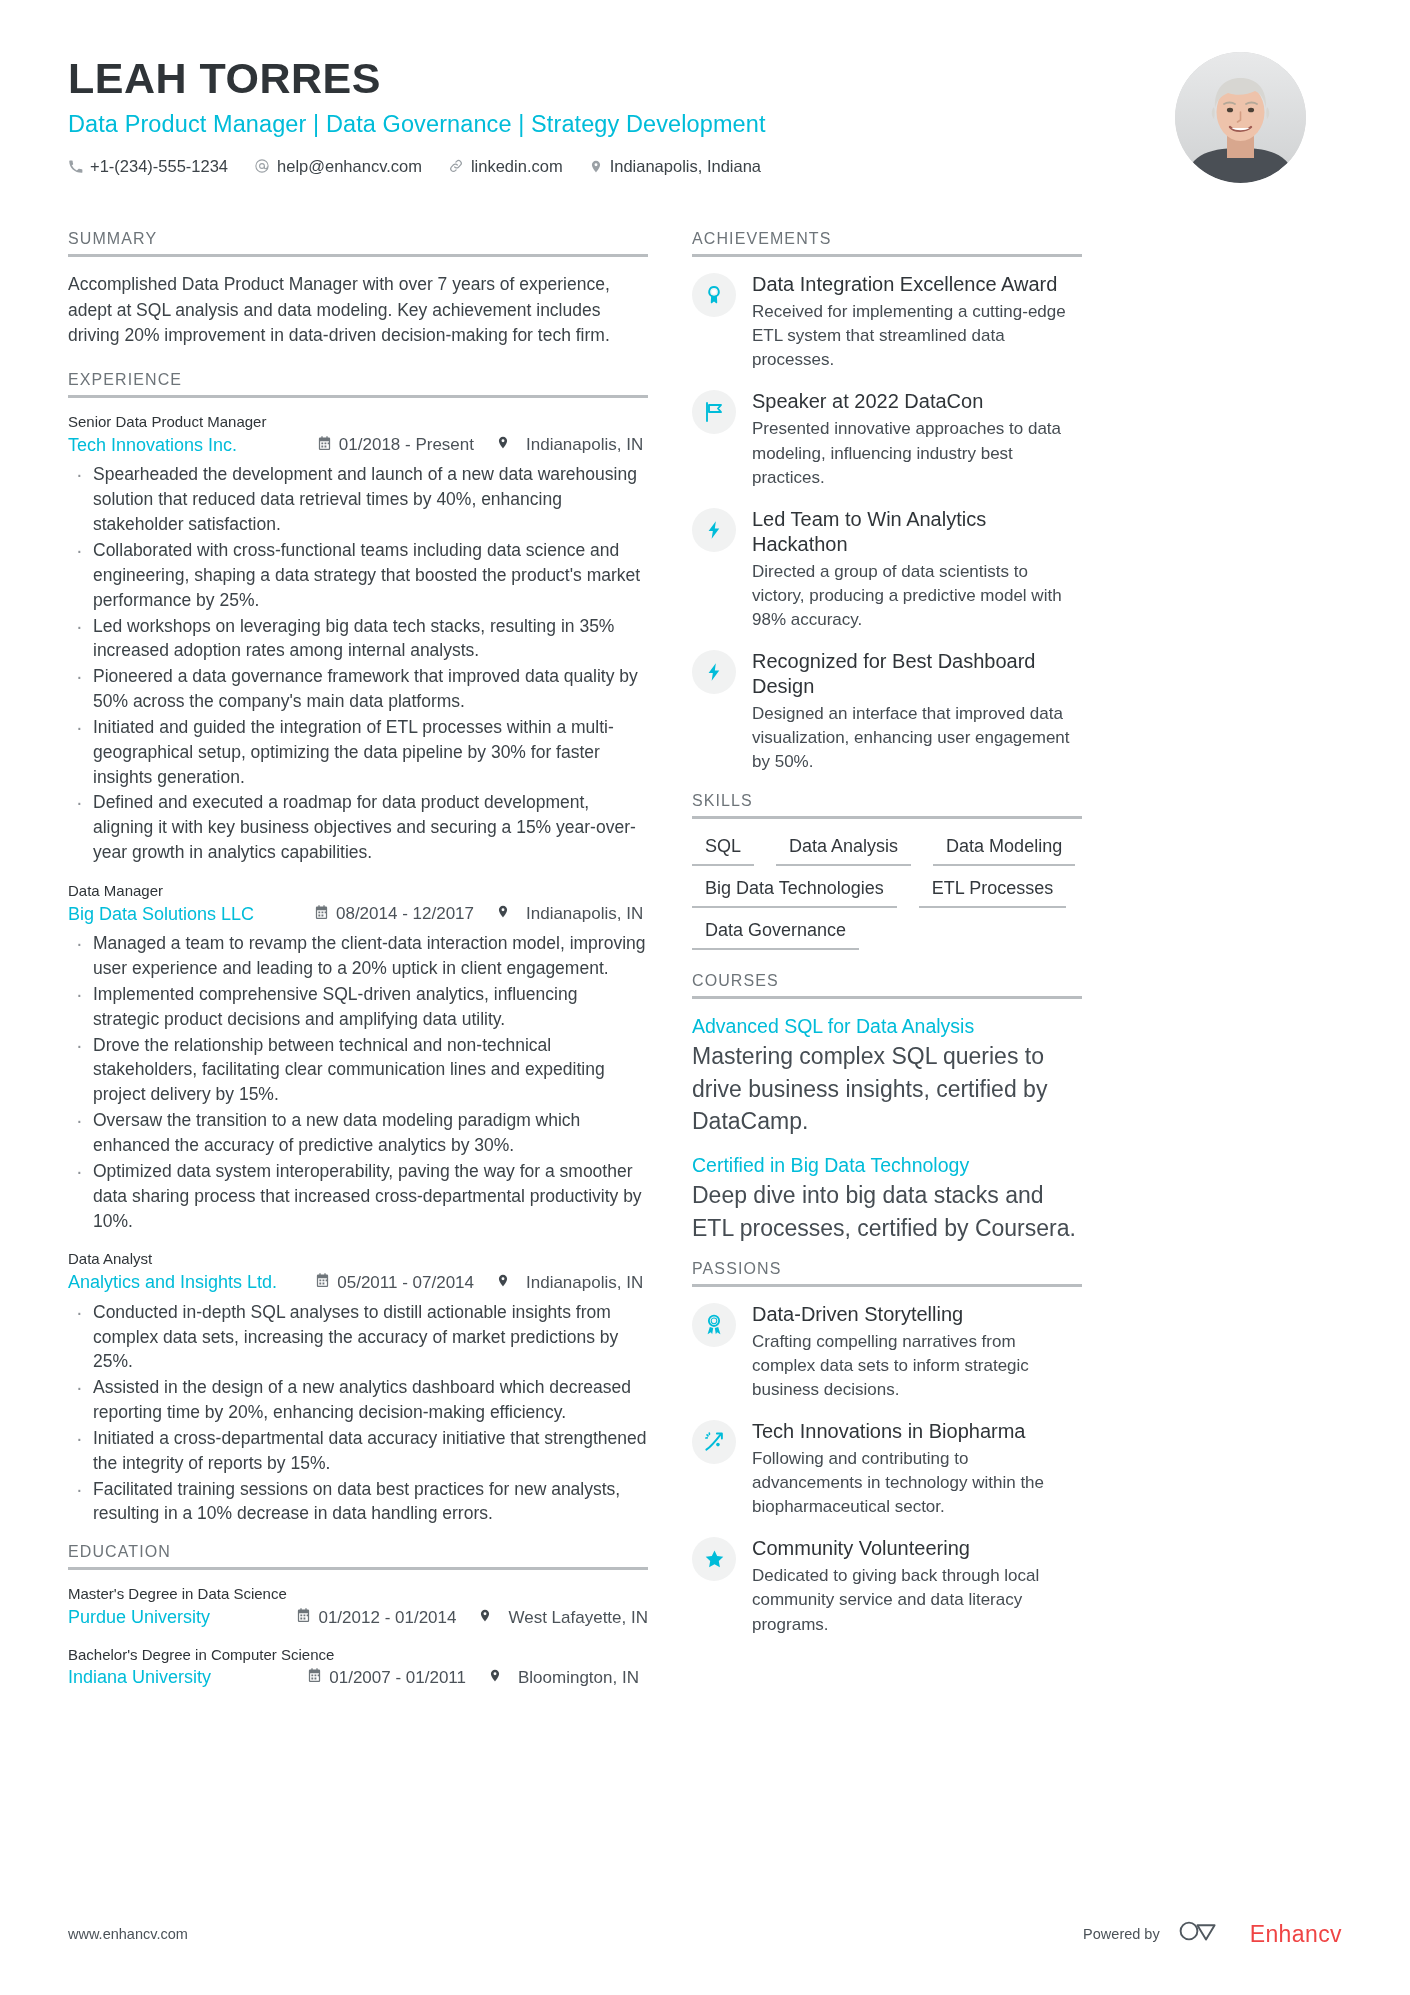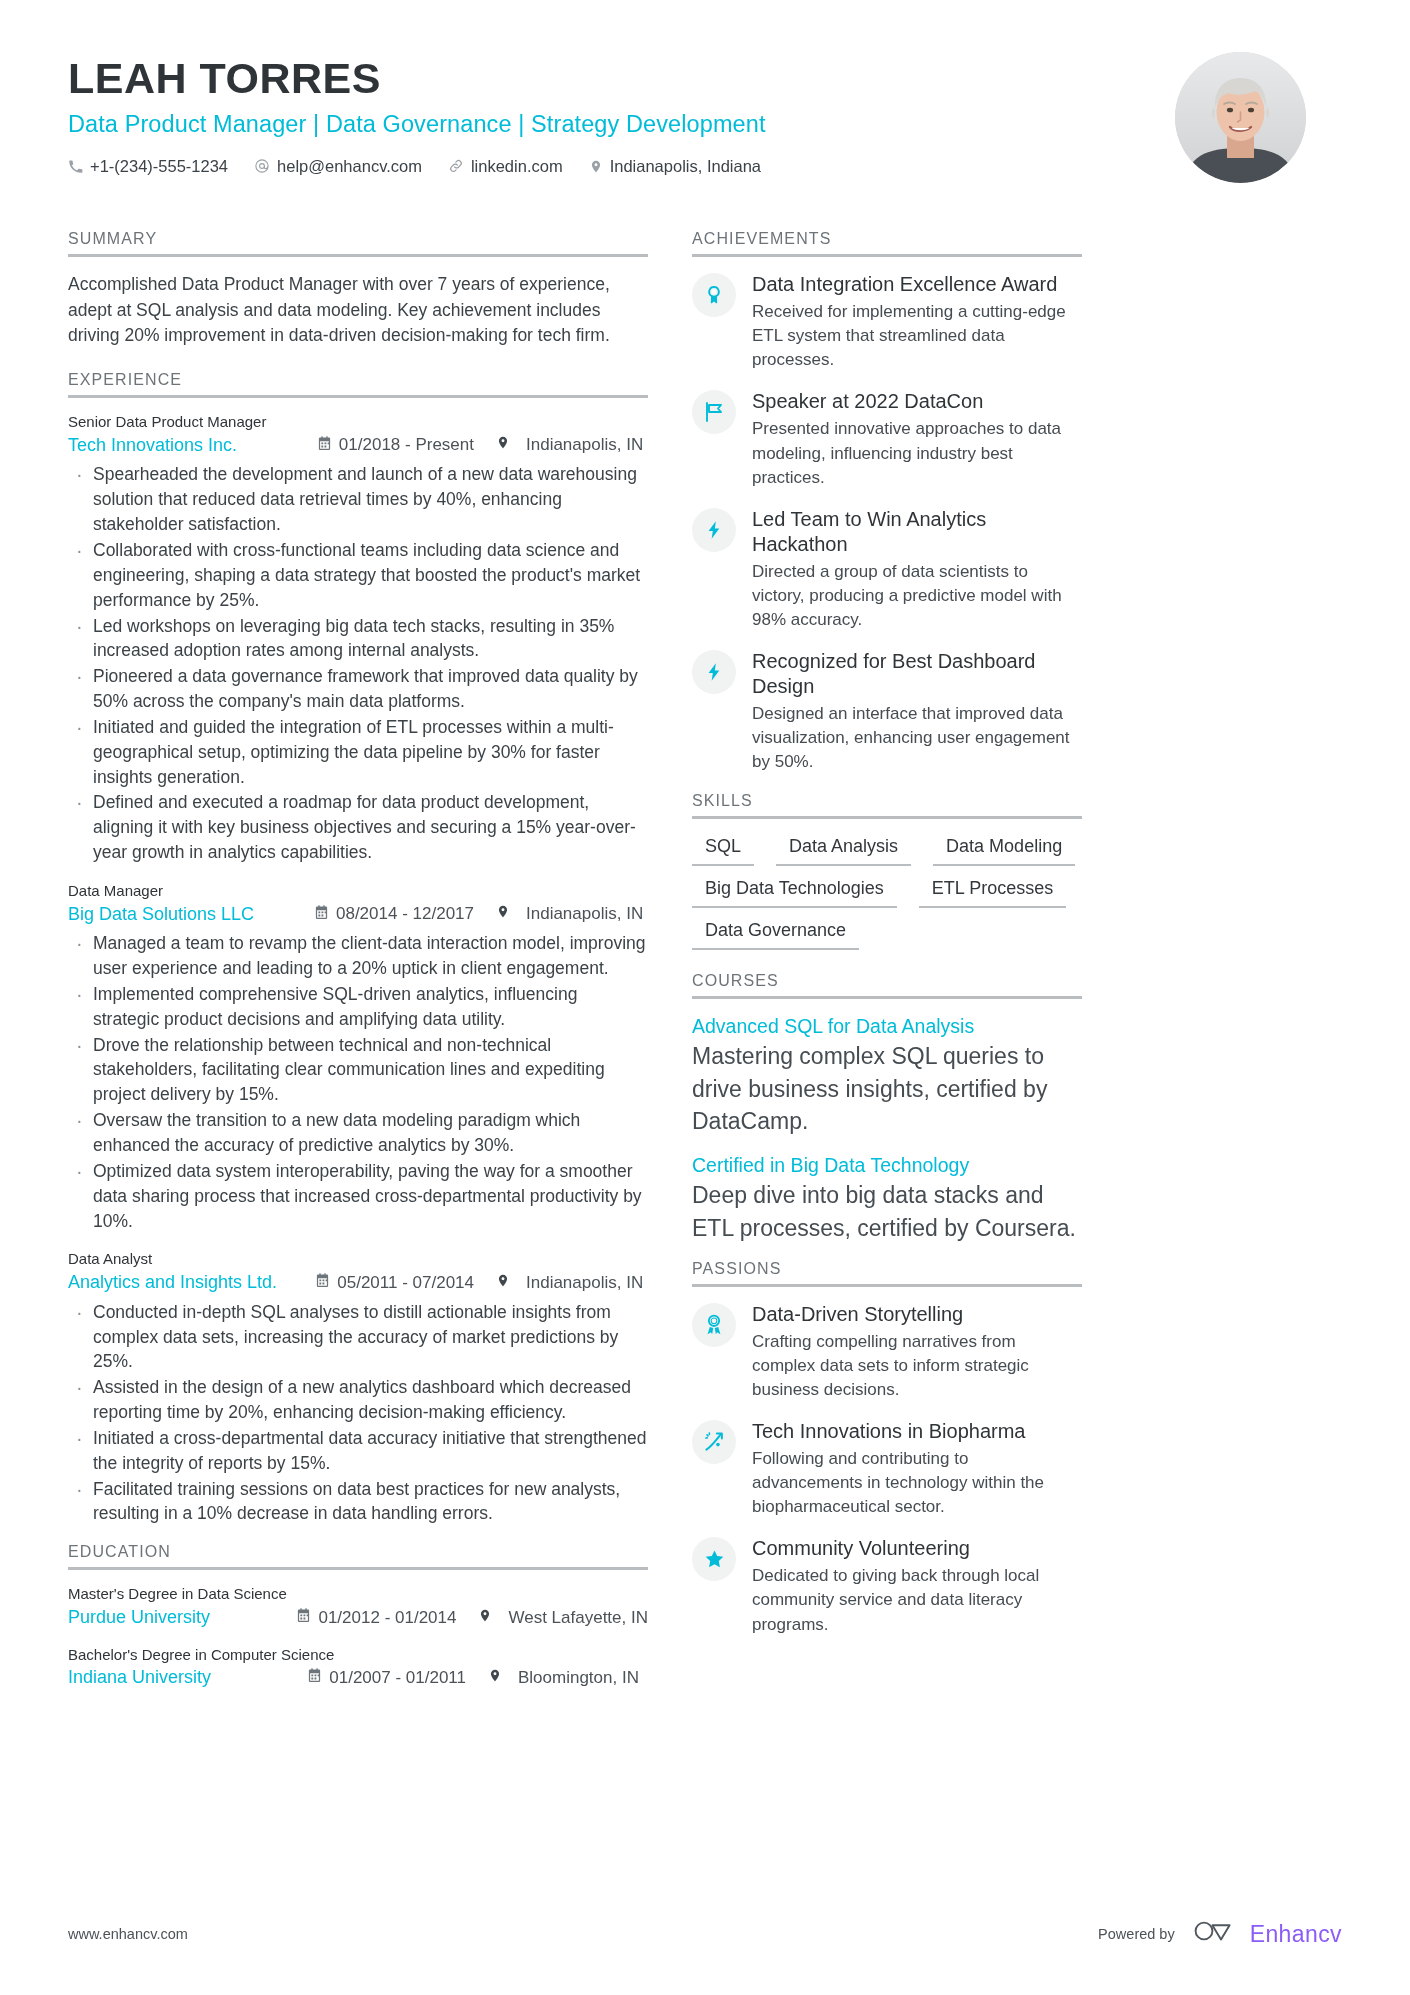--- a/index.html
+++ b/index.html
@@ -220,23 +220,23 @@
     color: #4b5258;
   }
   .powered {
     display: flex;
     align-items: center;
     gap: 18px;
   }
   .brand {
     display: flex;
     align-items: center;
-    gap: 11px;
+    gap: 26px;
     font-size: 23px;
-    color: #8b5cf6;
+    color: #ef4444;
     letter-spacing: 0.4px;
   }
 </style>
 </head>
 <body>
 
 <div class="page">
 
   <div class="header">
     <div class="name">LEAH TORRES</div>

